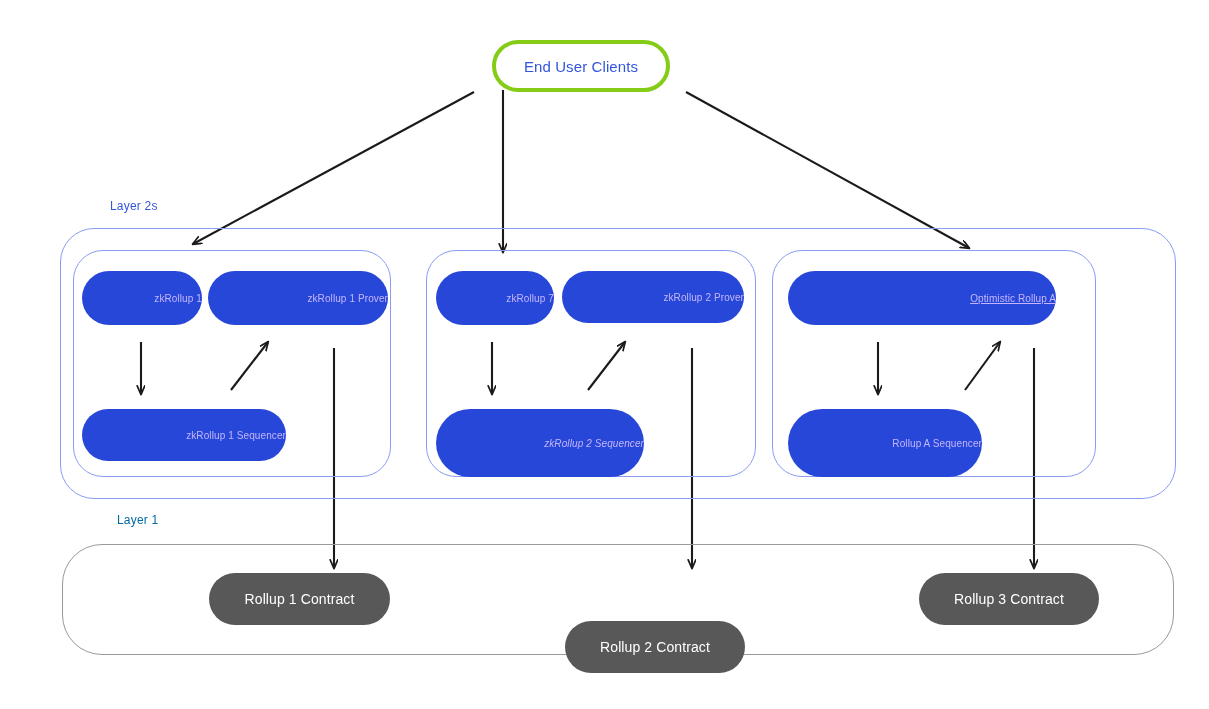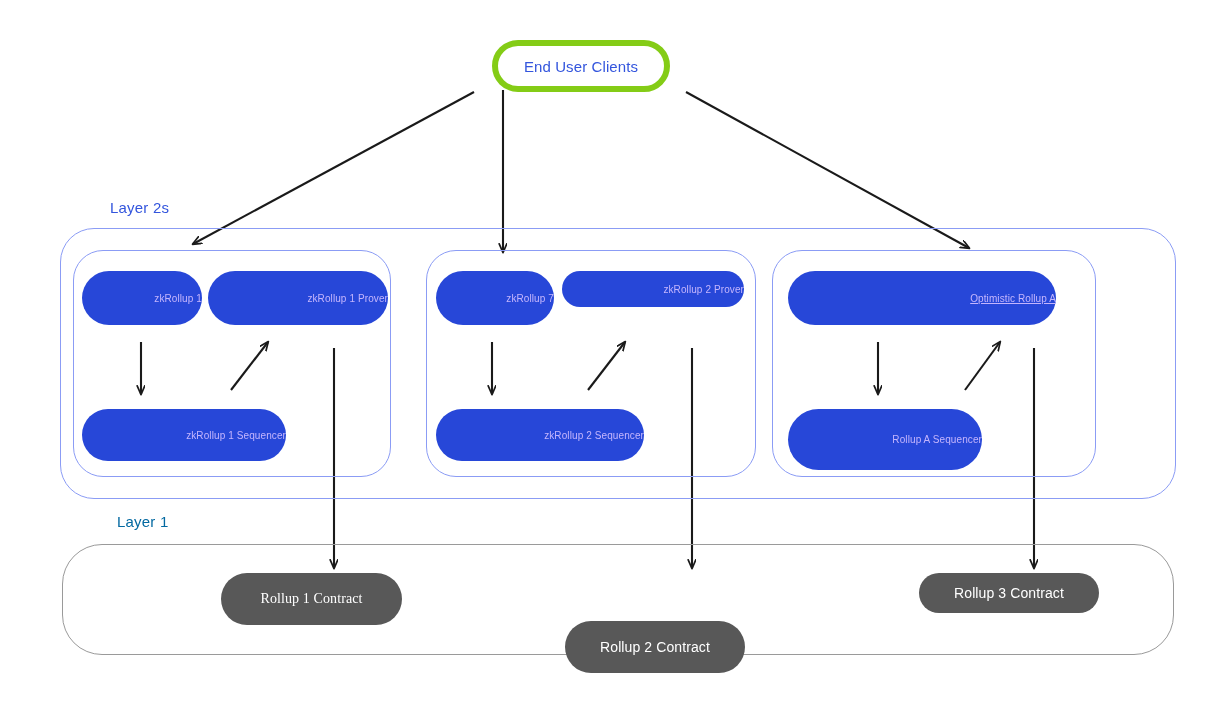--- a/index.html
+++ b/index.html
@@ -15,21 +15,21 @@
     position: relative;
     width: 1209px;
     height: 709px;
     background: #ffffff;
     overflow: hidden;
   }
   .abs { position: absolute; box-sizing: border-box; }
 
   
   .pill-outline {
-    border: 6px solid #84cc16;
+    border: 4px solid #84cc16;
     border-radius: 999px;
     background: #ffffff;
     color: #3355dd;
     display: flex;
     align-items: center;
     justify-content: center;
     font-size: 15px;
     letter-spacing: .1px;
   }
 
@@ -71,21 +71,21 @@
     background: transparent;
   }
   .group-l1 {
     border: 1.4px solid #9a9a9a;
     border-radius: 40px;
     background: transparent;
   }
 
   
   .layer-label {
-    font-size: 15px;
+    font-size: 12px;
     letter-spacing: .2px;
   }
   .label-blue { color: #3355dd; }
   .label-gray { color: #0369a1; }
 
   
   #arrows {
     position: absolute;
     left: 0; top: 0;
     width: 1209px;
@@ -145,47 +145,47 @@
   <div class="abs pill-blue" style="left:82px; top:409px; width:204px; height:52px;">
     <span>zkRollup 1 Sequencer</span>
   </div>
 
   <div class="abs group-inner" style="left:426px; top:250px; width:330px; height:227px;"></div>
 
   <div class="abs pill-blue" style="left:436px; top:271px; width:118px; height:54px;">
     <span>zkRollup 7</span>
   </div>
 
-  <div class="abs pill-blue" style="left:562px; top:271px; width:182px; height:36px;">
+  <div class="abs pill-blue" style="left:562px; top:271px; width:182px; height:52px;">
     <span>zkRollup 2 Prover</span>
   </div>
 
-  <div class="abs pill-blue" style="left:436px; top:409px; width:208px; height:52px;">
+  <div class="abs pill-blue" style="left:436px; top:409px; width:208px; height:68px;font-style:italic;">
     <span>zkRollup 2 Sequencer</span>
   </div>
 
   <div class="abs group-inner" style="left:772px; top:250px; width:324px; height:227px;"></div>
 
   <div class="abs pill-blue" style="left:788px; top:271px; width:268px; height:54px;text-decoration:underline;">
     <span>Optimistic Rollup A</span>
   </div>
 
-  <div class="abs pill-blue" style="left:788px; top:409px; width:194px; height:61px;">
+  <div class="abs pill-blue" style="left:788px; top:409px; width:194px; height:68px;">
     <span>Rollup A Sequencer</span>
   </div>
 
   <div class="abs layer-label label-gray" style="left:117px; top:513px;">Layer 1</div>
 
   <div class="abs group-l1" style="left:62px; top:544px; width:1112px; height:111px;"></div>
 
-  <div class="abs pill-gray" style="left:221px; top:573px; width:181px; height:52px;font-family:Liberation Serif, serif;">
+  <div class="abs pill-gray" style="left:209px; top:573px; width:181px; height:52px;">
     <span>Rollup 1 Contract</span>
   </div>
 
   <div class="abs pill-gray" style="left:565px; top:573px; width:180px; height:52px;margin-top:48px;">
     <span>Rollup 2 Contract</span>
   </div>
 
-  <div class="abs pill-gray" style="left:919px; top:573px; width:180px; height:40px;">
+  <div class="abs pill-gray" style="left:919px; top:573px; width:180px; height:52px;">
     <span>Rollup 3 Contract</span>
   </div>
 
 </div>
 
 </body></html>

